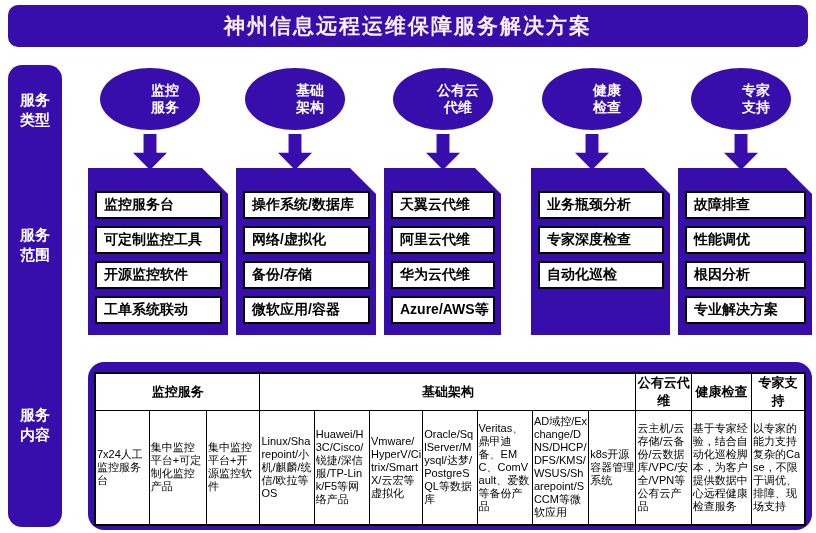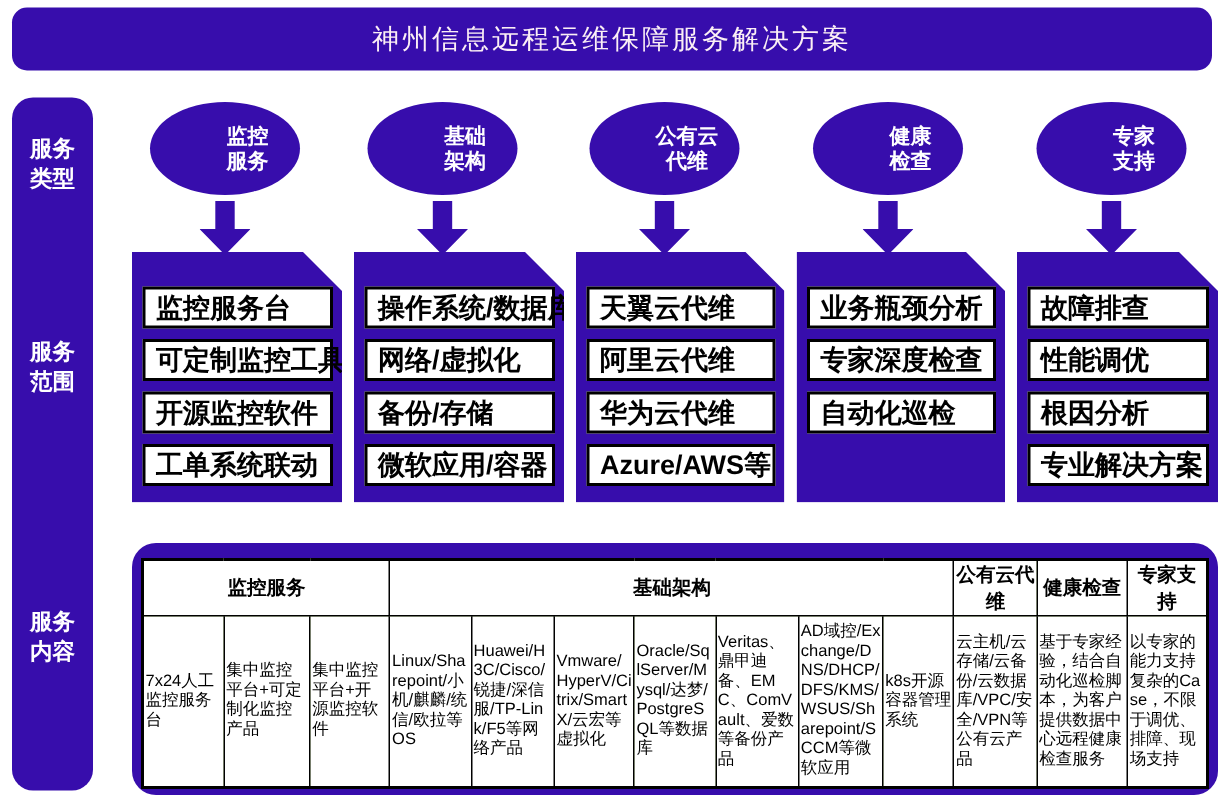--- a/index.html
+++ b/index.html
@@ -10,21 +10,21 @@
     background: #ffffff; overflow: hidden;
   }
 
   
   .banner {
     position: absolute; left: 8px; top: 5px; width: 800px; height: 42px;
     background: #370DAC; border-radius: 10px;
     display: flex; align-items: center; justify-content: center;
   }
   .banner span {
-    color: #fbeff5; font-size: 18px; font-weight: normal; letter-spacing: 2px;
+    color: #fbeff5; font-size: 21px; font-weight: bold; letter-spacing: 2px;
   }
 
   
   .sidebar {
     position: absolute; left: 8px; top: 65px; width: 54px; height: 462px;
     background: #370DAC; border-radius: 14px;
   }
   .side-label {
     position: absolute; left: 0; width: 100%;
     color: #ffffff; font-weight: bold; font-size: 15px; line-height: 1.3;
@@ -56,21 +56,21 @@
     background: #370DAC;
     clip-path: polygon(0 0, calc(100% - 26px) 0, 100% 26px, 100% 100%, 0 100%);
     padding: 23px 6px 0 7px;
   }
   .scope-item {
     height: 28px; margin-bottom: 7px; background: #ffffff;
     border: 2px solid #000000;
     display: flex; align-items: center;
   }
   .scope-item span {
-    color: #000000; font-weight: bold; font-size: 18px; padding-left: 7px;
+    color: #000000; font-weight: bold; font-size: 14px; padding-left: 7px;
     white-space: nowrap;
   }
 
   
   .content-panel {
     position: absolute; left: 88px; top: 362px; width: 724px; height: 168px;
     background: #370DAC; border-radius: 16px;
     padding: 10px 6px 0 6px;
   }
   table.content {
@@ -145,21 +145,21 @@
     <div class="scope-item">
         <span>微软应用/容器</span>
       </div>
   </div>
 
   <div class="ellipse" style="left:393px">
     <span>公有云
 代维</span>
   </div>
   <div class="arrow" style="left:426px"></div>
-  <div class="scope-box" style="left:384px;width:139px">
+  <div class="scope-box" style="left:384px;width:117px">
     <div class="scope-item">
         <span>天翼云代维</span>
       </div>
     <div class="scope-item">
         <span>阿里云代维</span>
       </div>
     <div class="scope-item">
         <span>华为云代维</span>
       </div>
     <div class="scope-item">

